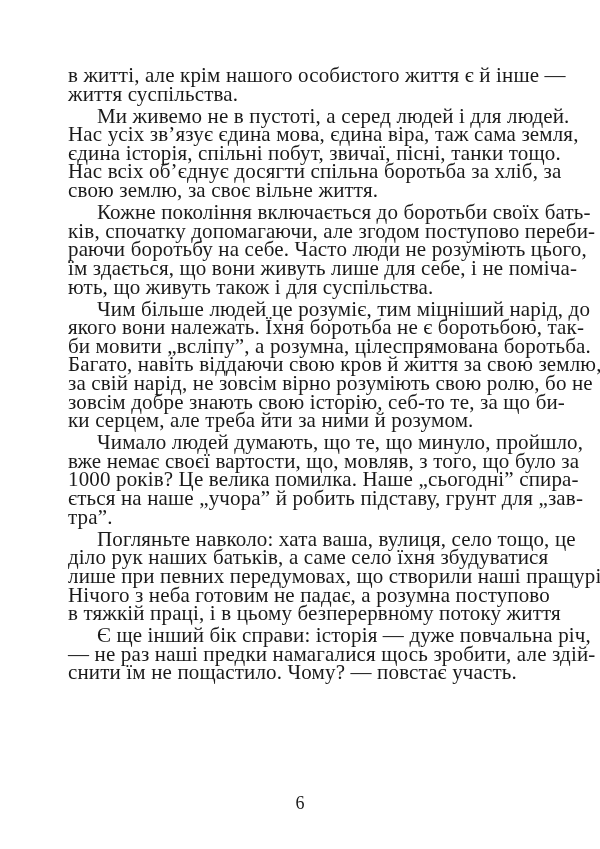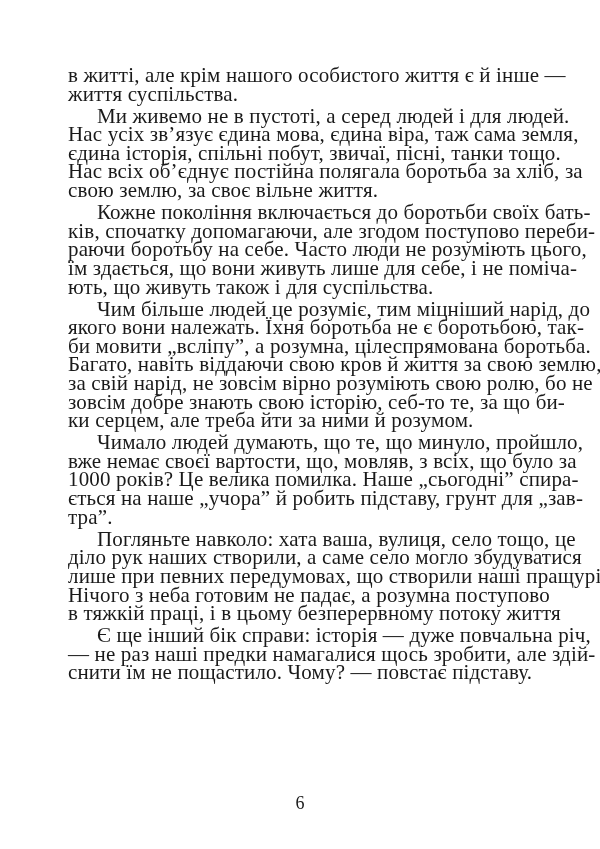--- a/index.html
+++ b/index.html
@@ -57,21 +57,21 @@
 
   <div class="para">
     <span class="line">в житті, але крім нашого особистого життя є й інше —</span>
     <span class="line last">життя суспільства.</span>
   </div>
 
   <div class="para">
     <span class="line indent">Ми живемо не в пустоті, а серед людей і для людей.</span>
     <span class="line">Нас усіх зв’язує єдина мова, єдина віра, таж сама земля,</span>
     <span class="line">єдина історія, спільні побут, звичаї, пісні, танки тощо.</span>
-    <span class="line">Нас всіх об’єднує постійна полягала боротьба за хліб, за</span>
+    <span class="line">Нас всіх об’єднує досягти спільна боротьба за хліб, за</span>
     <span class="line last">свою землю, за своє вільне життя.</span>
   </div>
 
   <div class="para">
     <span class="line indent">Кожне покоління включається до боротьби своїх бать-</span>
     <span class="line">ків, спочатку допомагаючи, але згодом поступово переби-</span>
     <span class="line">раючи боротьбу на себе. Часто люди не розуміють цього,</span>
     <span class="line">їм здається, що вони живуть лише для себе, і не поміча-</span>
     <span class="line last">ють, що живуть також і для суспільства.</span>
   </div>
@@ -81,36 +81,36 @@
     <span class="line">якого вони належать. Їхня боротьба не є боротьбою, так-</span>
     <span class="line">би мовити „всліпу”, а розумна, цілеспрямована боротьба.</span>
     <span class="line">Багато, навіть віддаючи свою кров й життя за свою землю,</span>
     <span class="line">за свій нарід, не зовсім вірно розуміють свою ролю, бо не</span>
     <span class="line">зовсім добре знають свою історію, себ-то те, за що би-</span>
     <span class="line last">ки серцем, але треба йти за ними й розумом.</span>
   </div>
 
   <div class="para">
     <span class="line indent">Чимало людей думають, що те, що минуло, пройшло,</span>
-    <span class="line">вже немає своєї вартости, що, мовляв, з всіх, що було за</span>
+    <span class="line">вже немає своєї вартости, що, мовляв, з того, що було за</span>
     <span class="line">1000 років? Це велика помилка. Наше „сьогодні” спира-</span>
     <span class="line">ється на наше „учора” й робить підставу, грунт для „зав-</span>
     <span class="line last">тра”.</span>
   </div>
 
   <div class="para">
     <span class="line indent">Погляньте навколо: хата ваша, вулиця, село тощо, це</span>
-    <span class="line">діло рук наших створили, а саме село могло збудуватися</span>
+    <span class="line">діло рук наших батьків, а саме село їхня збудуватися</span>
     <span class="line">лише при певних передумовах, що створили наші пращурі.</span>
     <span class="line">Нічого з неба готовим не падає, а розумна поступово</span>
     <span class="line">в тяжкій праці, і в цьому безперервному потоку життя</span>
   </div>
 
   <div class="para">
     <span class="line indent">Є ще інший бік справи: історія — дуже повчальна річ,</span>
     <span class="line">— не раз наші предки намагалися щось зробити, але здій-</span>
-    <span class="line last">снити їм не пощастило. Чому? — повстає підставу.</span>
+    <span class="line last">снити їм не пощастило. Чому? — повстає участь.</span>
   </div>
 
 
 </div>
 
 <div class="page-number">6</div>
 
 </body></html>

